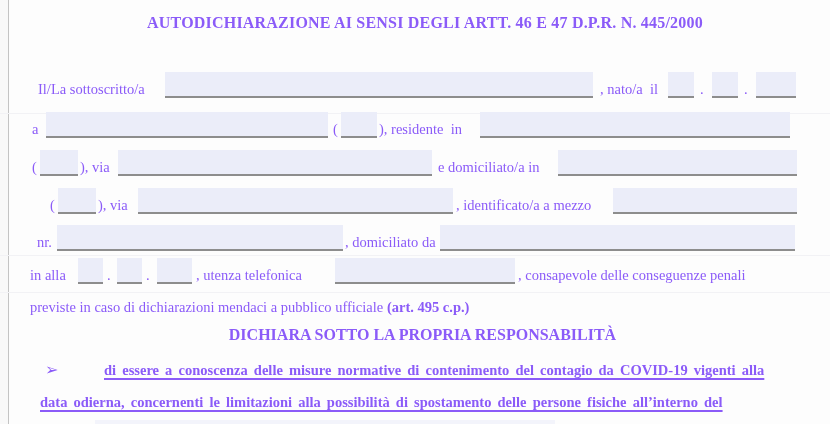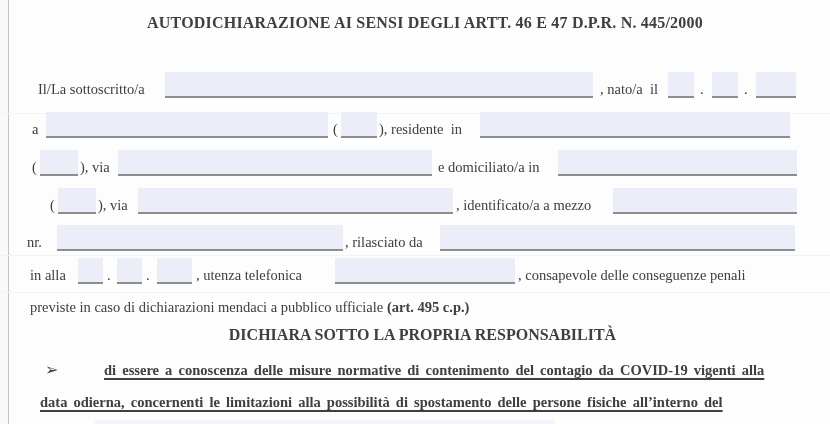--- a/index.html
+++ b/index.html
@@ -2,21 +2,21 @@
 <html><head>
 <meta charset="utf-8">
 <style>
   html,body{margin:0;padding:0;}
   .stage{
     position:relative;
     width:830px;height:424px;
     background:#fdfdfd;
     overflow:hidden;
     font-family:"Liberation Serif","DejaVu Serif",serif;
-    color:#404040;
+    color:#8b5cf6;
   }
   .page-inner{
     position:absolute;inset:0;
     filter:blur(0.3px) contrast(1.02);
   }
   .edge-strip{
     position:absolute;left:0;top:0;width:8px;height:424px;
     background:#f7f7f7;
   }
   .edge-line{
@@ -125,23 +125,23 @@
     <div class="row" style="top:188px">
       <span class="t" style="left:50px">(</span>
       <div class="field" style="left:58px;width:38px"></div>
       <span class="t" style="left:98px">), via</span>
       <div class="field" style="left:138px;width:315px"></div>
       <span class="t" style="left:456px">, identificato/a a mezzo</span>
       <div class="field" style="left:613px;width:184px"></div>
     </div>
 
     <div class="row" style="top:225px">
-      <span class="t" style="left:27px">nr.</span>
+      <span class="t" style="left:37px">nr.</span>
       <div class="field" style="left:57px;width:286px"></div>
-      <span class="t" style="left:345px">, rilasciato da</span>
+      <span class="t" style="left:345px">, domiciliato da</span>
       <div class="field" style="left:440px;width:355px"></div>
     </div>
 
     <div class="row" style="top:258px">
       <span class="t" style="left:30px">in alla</span>
       <div class="field" style="left:78px;width:25px"></div>
       <span class="t" style="left:107px">.</span>
       <div class="field" style="left:117px;width:25px"></div>
       <span class="t" style="left:146px">.</span>
       <div class="field" style="left:157px;width:35px"></div>

